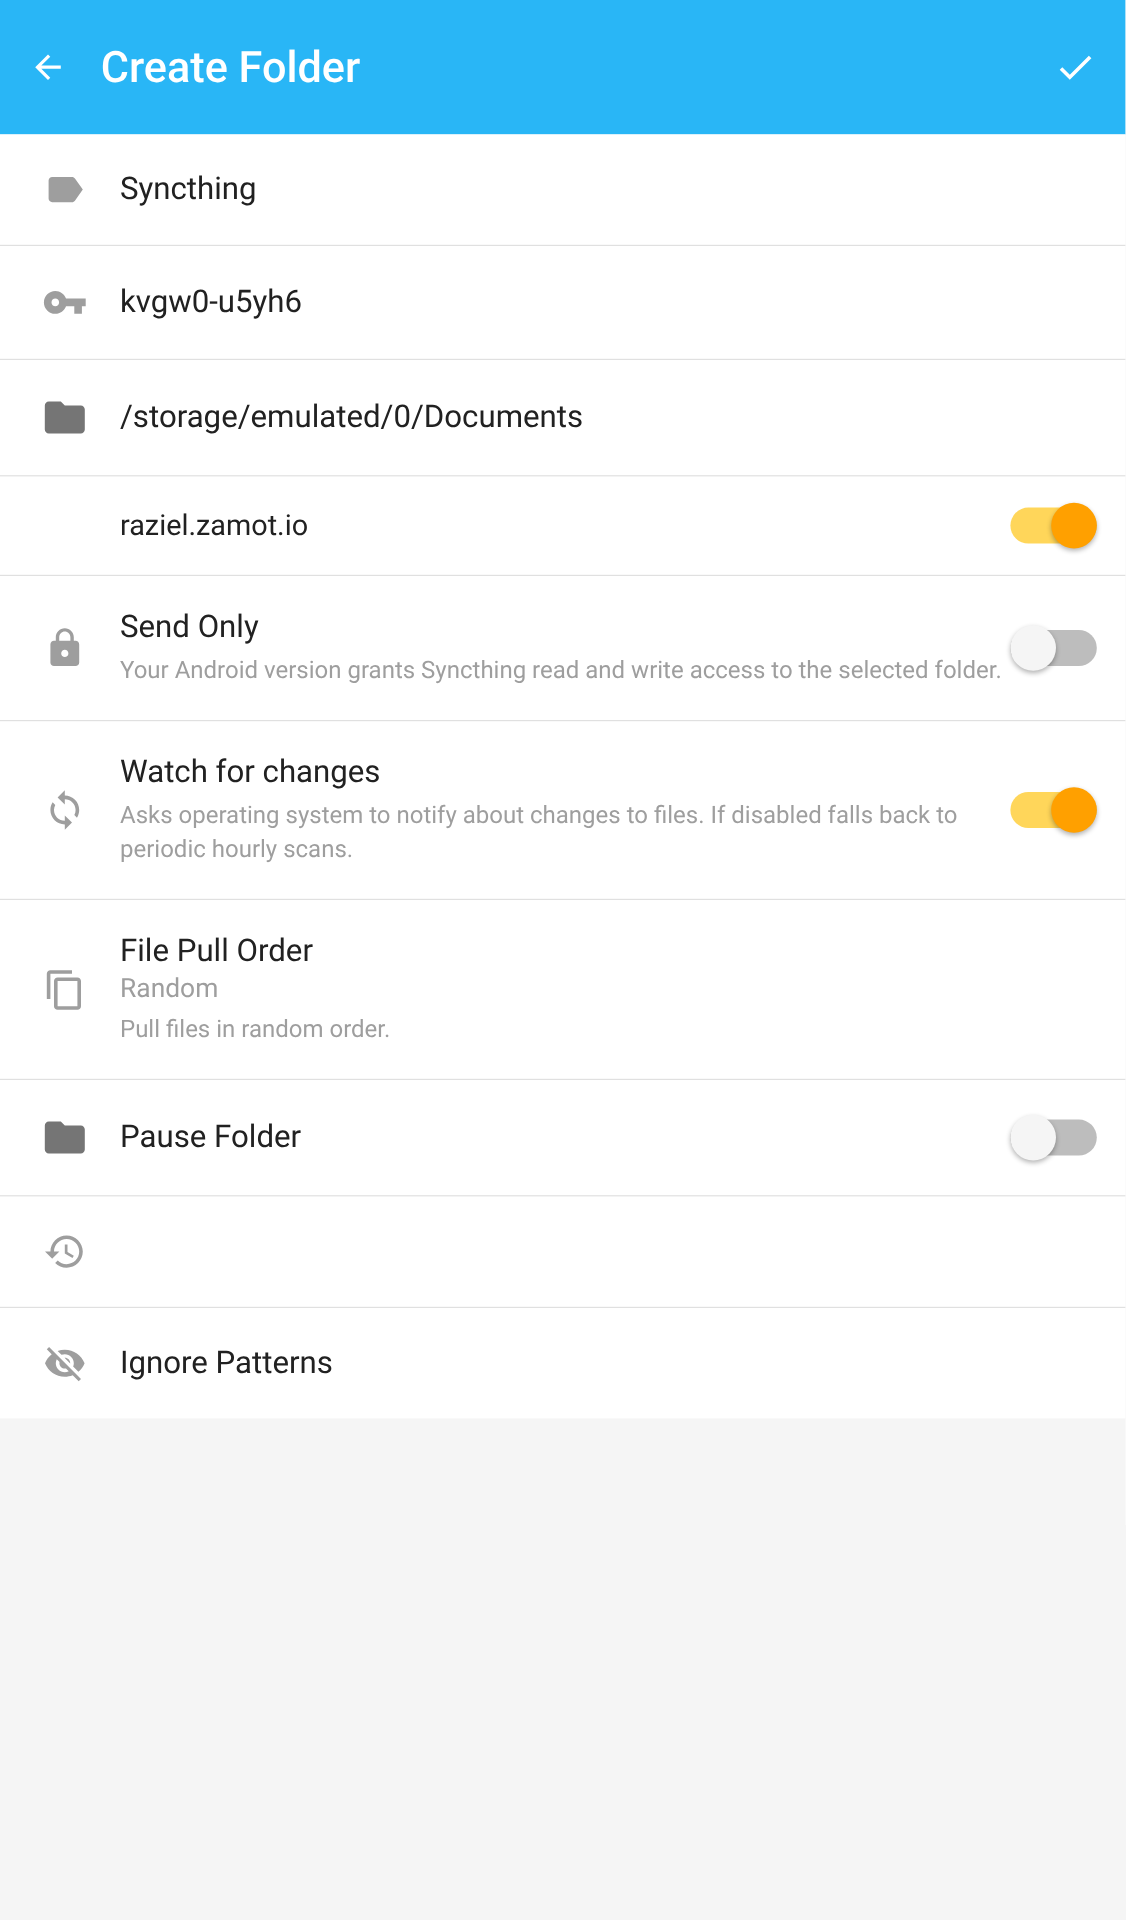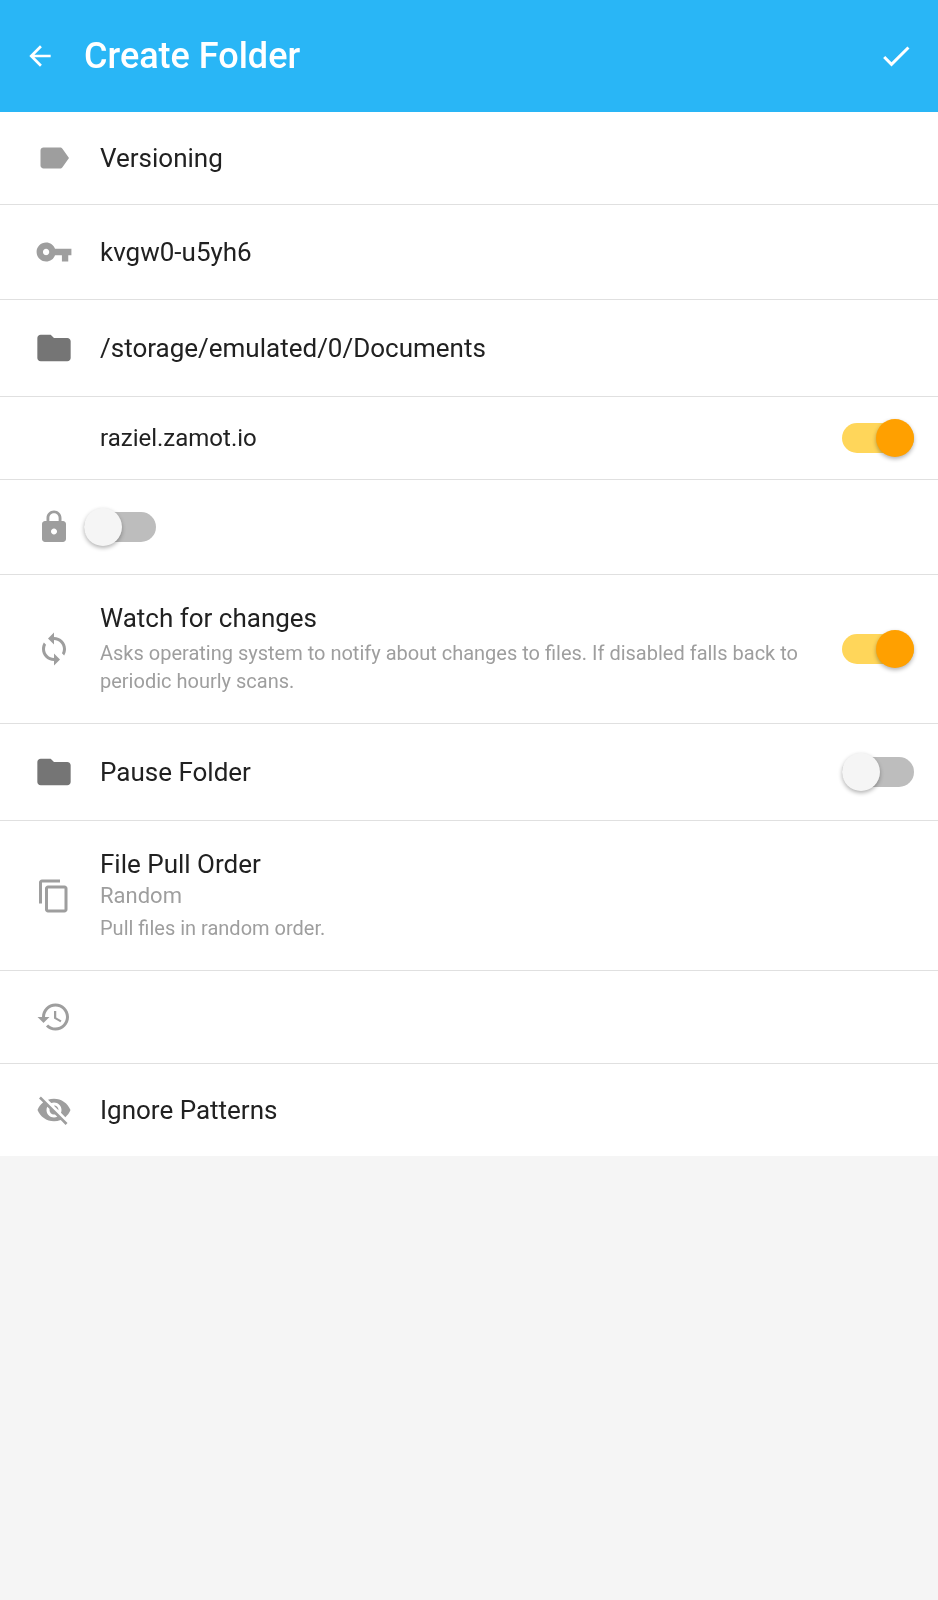--- a/index.html
+++ b/index.html
@@ -184,21 +184,21 @@
 
 <div class="content">
 
   <div class="row">
     <div class="row-icon">
       <svg width="36" height="36" viewBox="0 0 24 24" fill="#9e9e9e">
         <path d="M17.63 5.84C17.27 5.33 16.67 5 16 5L5 5.01C3.9 5.01 3 5.9 3 7v10c0 1.1.9 1.99 2 1.99L16 19c.67 0 1.27-.33 1.63-.84L22 12l-4.37-6.16z"></path>
       </svg>
     </div>
     <div class="row-content">
-      <div class="row-value">Versioning</div>
+      <div class="row-value">Syncthing</div>
     </div>
   </div>
 
   <div class="row">
     <div class="row-icon">
       <svg width="38" height="38" viewBox="0 0 24 24" fill="#9e9e9e">
         <path d="M12.65 10C11.83 7.67 9.61 6 7 6c-3.31 0-6 2.69-6 6s2.69 6 6 6c2.61 0 4.83-1.67 5.65-4H17v4h4v-4h2v-4H12.65zM7 14c-1.1 0-2-.9-2-2s.9-2 2-2 2 .9 2 2-.9 2-2 2z"></path>
       </svg>
     </div>
     <div class="row-content">
@@ -224,20 +224,24 @@
       <div class="toggle-thumb on"></div>
     </div>
   </div>
 
   <div class="row">
     <div class="row-icon">
       <svg width="36" height="36" viewBox="0 0 24 24" fill="#9e9e9e">
         <path d="M18 8h-1V6c0-2.76-2.24-5-5-5S7 3.24 7 6v2H6c-1.1 0-2 .9-2 2v10c0 1.1.9 2 2 2h12c1.1 0 2-.9 2-2V10c0-1.1-.9-2-2-2zm-6 9c-1.1 0-2-.9-2-2s.9-2 2-2 2 .9 2 2-.9 2-2 2zm3.1-9H8.9V6c0-1.71 1.39-3.1 3.1-3.1 1.71 0 3.1 1.39 3.1 3.1v2z"></path>
       </svg>
     </div>
+    <div class="row-content">
+      <div class="row-label">Send Only</div>
+      <div class="row-description">Your Android version grants Syncthing read and write access to the selected folder.</div>
+    </div>
     <div class="toggle">
       <div class="toggle-track off"></div>
       <div class="toggle-thumb off"></div>
     </div>
   </div>
 
   <div class="row">
     <div class="row-icon">
       <svg width="36" height="36" viewBox="0 0 24 24" fill="#9e9e9e">
         <path d="M12 4V1L8 5l4 4V6c3.31 0 6 2.69 6 6 0 1.01-.25 1.97-.7 2.8l1.46 1.46C19.54 15.03 20 13.57 20 12c0-4.42-3.58-8-8-8zm0 14c-3.31 0-6-2.69-6-6 0-1.01.25-1.97.7-2.8L5.24 7.74C4.46 8.97 4 10.43 4 12c0 4.42 3.58 8 8 8v3l4-4-4-4v3z"></path>
@@ -248,49 +252,49 @@
       <div class="row-description">Asks operating system to notify about changes to files. If disabled falls back to periodic hourly scans.</div>
     </div>
     <div class="toggle">
       <div class="toggle-track on"></div>
       <div class="toggle-thumb on"></div>
     </div>
   </div>
 
   <div class="row">
     <div class="row-icon">
+      <svg width="36" height="36" viewBox="0 0 24 24" fill="#9e9e9e">
+        <path d="M16 1H4c-1.1 0-2 .9-2 2v14h2V3h12V1zm3 4H8c-1.1 0-2 .9-2 2v14c0 1.1.9 2 2 2h11c1.1 0 2-.9 2-2V7c0-1.1-.9-2-2-2zm0 16H8V7h11v14z"></path>
+      </svg>
+    </div>
+    <div class="row-content">
+      <div class="row-label">File Pull Order</div>
+      <div class="row-sublabel">Random</div>
+      <div class="row-description">Pull files in random order.</div>
+    </div>
+  </div>
+
+  <div class="row">
+    <div class="row-icon">
       <svg width="40" height="40" viewBox="0 0 24 24" fill="#757575">
         <path d="M10 4H4c-1.1 0-1.99.9-1.99 2L2 18c0 1.1.9 2 2 2h16c1.1 0 2-.9 2-2V8c0-1.1-.9-2-2-2h-8l-2-2z"></path>
       </svg>
     </div>
     <div class="row-content">
       <div class="row-label">Pause Folder</div>
     </div>
     <div class="toggle">
       <div class="toggle-track off"></div>
       <div class="toggle-thumb off"></div>
     </div>
   </div>
 
   <div class="row">
     <div class="row-icon">
       <svg width="36" height="36" viewBox="0 0 24 24" fill="#9e9e9e">
-        <path d="M16 1H4c-1.1 0-2 .9-2 2v14h2V3h12V1zm3 4H8c-1.1 0-2 .9-2 2v14c0 1.1.9 2 2 2h11c1.1 0 2-.9 2-2V7c0-1.1-.9-2-2-2zm0 16H8V7h11v14z"></path>
-      </svg>
-    </div>
-    <div class="row-content">
-      <div class="row-label">File Pull Order</div>
-      <div class="row-sublabel">Random</div>
-      <div class="row-description">Pull files in random order.</div>
-    </div>
-  </div>
-
-  <div class="row">
-    <div class="row-icon">
-      <svg width="36" height="36" viewBox="0 0 24 24" fill="#9e9e9e">
         <path d="M13 3c-4.97 0-9 4.03-9 9H1l3.89 3.89.07.14L9 12H6c0-3.87 3.13-7 7-7s7 3.13 7 7-3.13 7-7 7c-1.93 0-3.68-.79-4.94-2.06l-1.42 1.42C8.27 19.99 10.51 21 13 21c4.97 0 9-4.03 9-9s-4.03-9-9-9zm-1 5v5l4.28 2.54.72-1.21-3.5-2.08V8H12z"></path>
       </svg>
     </div>
   </div>
 
   <div class="row row-no-border">
     <div class="row-icon">
       <svg width="36" height="36" viewBox="0 0 24 24" fill="#9e9e9e">
         <path d="M12 7c2.76 0 5 2.24 5 5 0 .65-.13 1.26-.36 1.83l2.92 2.92c1.51-1.26 2.7-2.89 3.43-4.75-1.73-4.39-6-7.5-11-7.5-1.4 0-2.74.25-3.98.7l2.16 2.16C10.74 7.13 11.35 7 12 7zM2 4.27l2.28 2.28.46.46C3.08 8.3 1.78 10.02 1 12c1.73 4.39 6 7.5 11 7.5 1.55 0 3.03-.3 4.38-.84l.42.42L19.73 22 21 20.73 3.27 3 2 4.27zM7.53 9.8l1.55 1.55c-.05.21-.08.43-.08.65 0 1.66 1.34 3 3 3 .22 0 .44-.03.65-.08l1.55 1.55c-.67.33-1.41.53-2.2.53-2.76 0-5-2.24-5-5 0-.79.2-1.53.53-2.2zm4.31-.78l3.15 3.15.02-.16c0-1.66-1.34-3-3-3l-.17.01z"></path>
       </svg>

